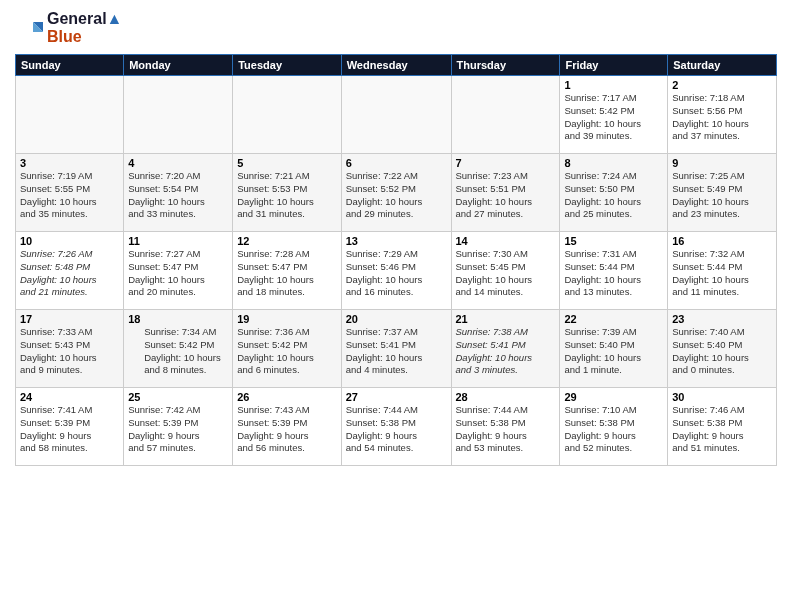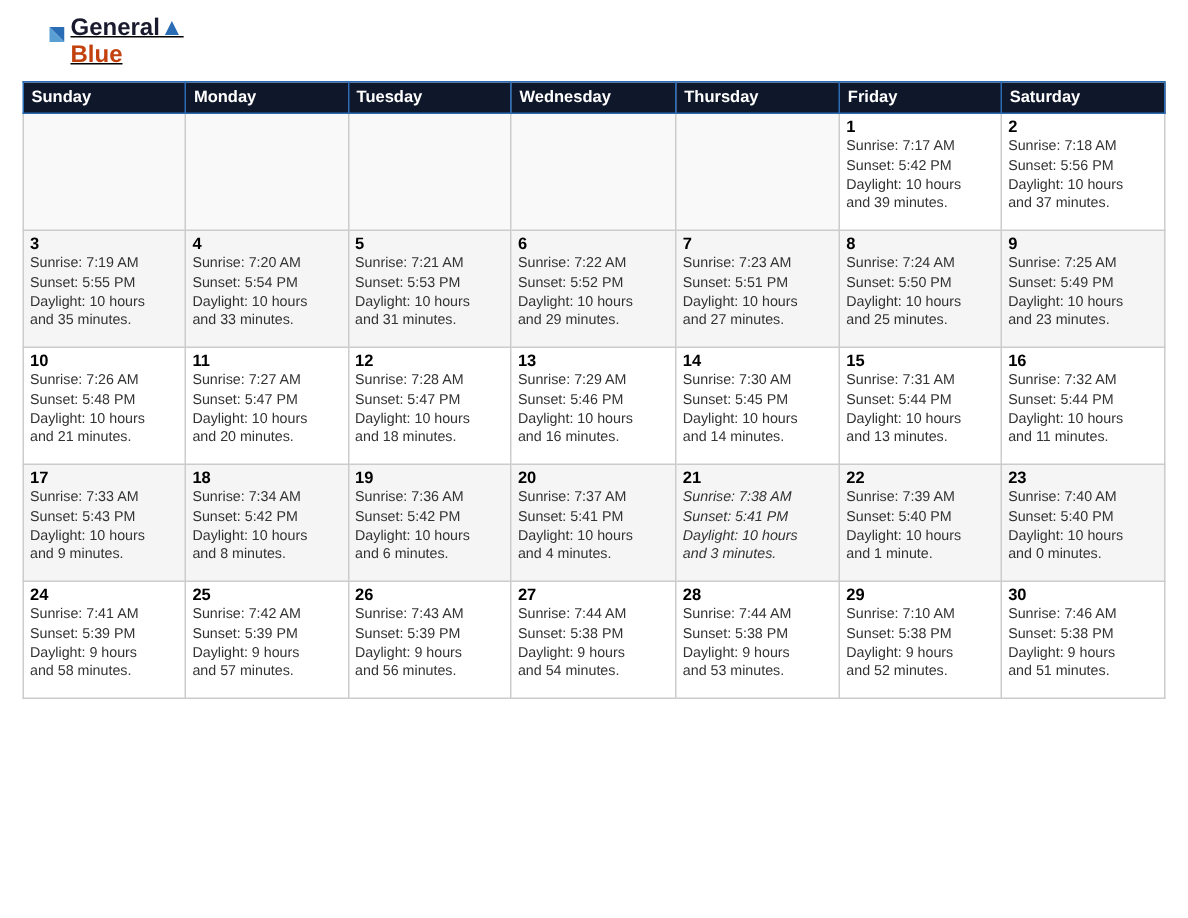--- a/index.html
+++ b/index.html
@@ -16,22 +16,21 @@
       padding: 10px 15px;
     }
     .header {
       display: flex;
       justify-content: space-between;
       align-items: flex-start;
       margin-bottom: 8px;
     }
     .logo {
       display: flex;
-      align-items: center;
-      text-decoration: underline;
+      align-items: flex-end;
     }
     .logo-icon {
       width: 28px;
       height: 28px;
       margin-right: 4px;
     }
     .title-section {
       text-align: right;
     }
     .month-title {
@@ -182,21 +181,21 @@
             <div class="day-num">9</div>
             <div class="day-info" style="white-space: pre-line;">Sunrise: 7:25 AM
 Sunset: 5:49 PM
 Daylight: 10 hours
 and 23 minutes.</div>
           </td>
         </tr>
         <tr>
           <td>
             <div class="day-num">10</div>
-            <div class="day-info" style="white-space: pre-line;">Sunrise: 7:26 AM
+            <div class="day-info" style="white-space: pre-line; font-style: italic;">Sunrise: 7:26 AM
 Sunset: 5:48 PM
 Daylight: 10 hours
 and 21 minutes.</div>
           </td>
           <td>
             <div class="day-num">11</div>
             <div class="day-info" style="white-space: pre-line;">Sunrise: 7:27 AM
 Sunset: 5:47 PM
 Daylight: 10 hours
 and 20 minutes.</div>
@@ -240,21 +239,21 @@
         <tr>
           <td>
             <div class="day-num">17</div>
             <div class="day-info" style="white-space: pre-line;">Sunrise: 7:33 AM
 Sunset: 5:43 PM
 Daylight: 10 hours
 and 9 minutes.</div>
           </td>
           <td>
             <div class="day-num">18</div>
-            <div class="day-info" style="white-space: pre-line;">Sunrise: 7:34 AM
+            <div class="day-info" style="white-space: pre-line; margin-left: 16px;">Sunrise: 7:34 AM
 Sunset: 5:42 PM
 Daylight: 10 hours
 and 8 minutes.</div>
           </td>
           <td>
             <div class="day-num">19</div>
             <div class="day-info" style="white-space: pre-line;">Sunrise: 7:36 AM
 Sunset: 5:42 PM
 Daylight: 10 hours
 and 6 minutes.</div>

